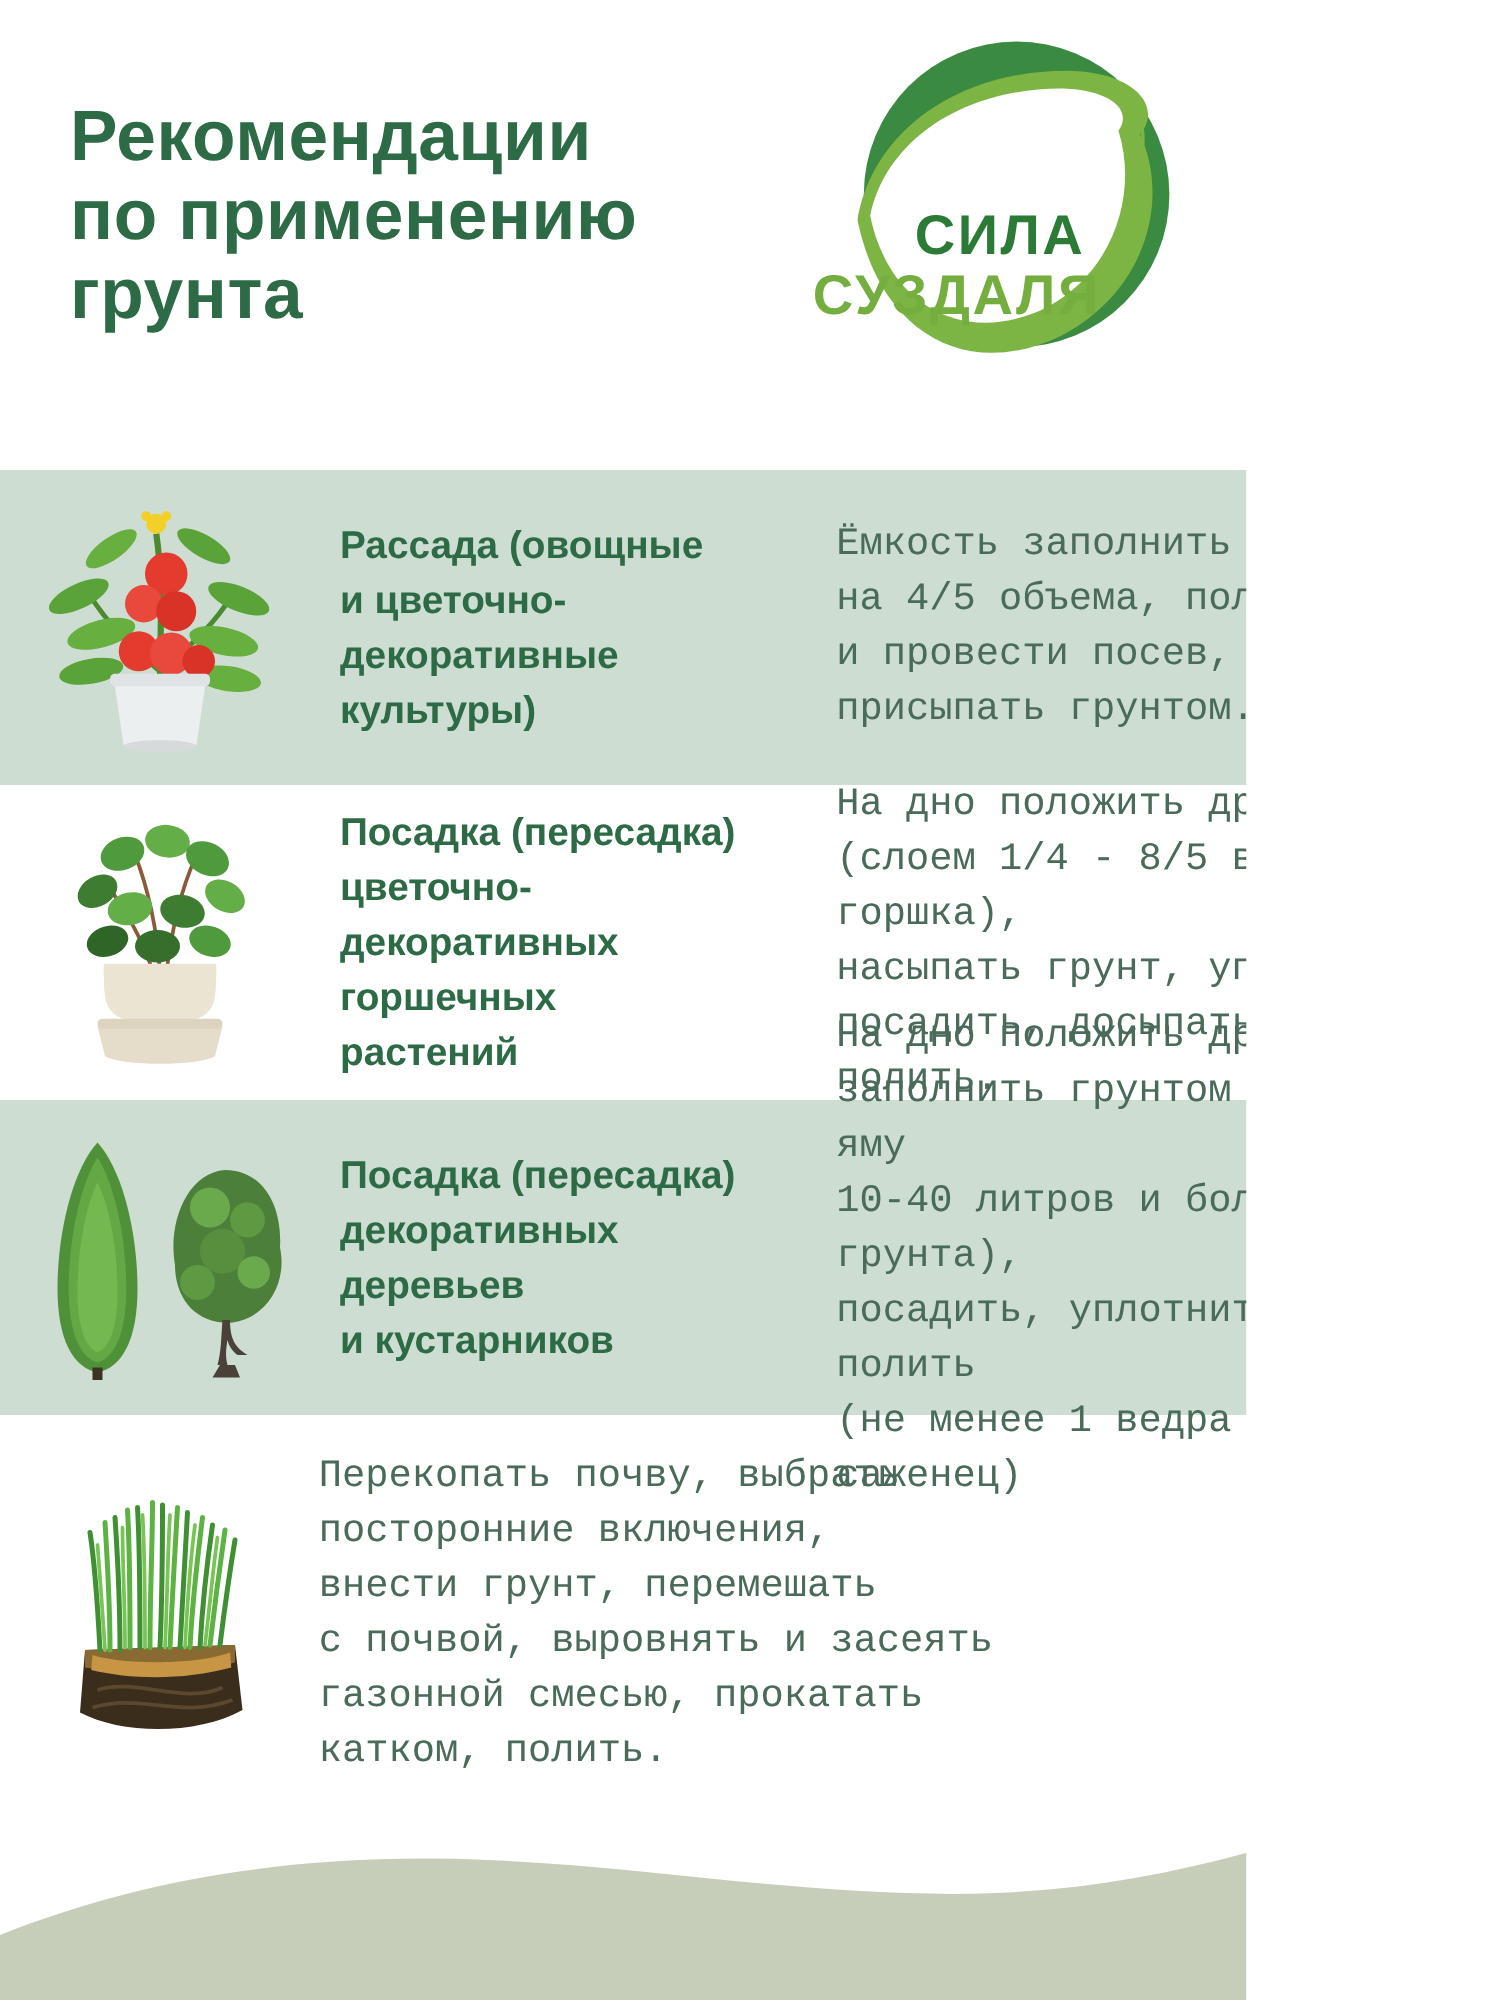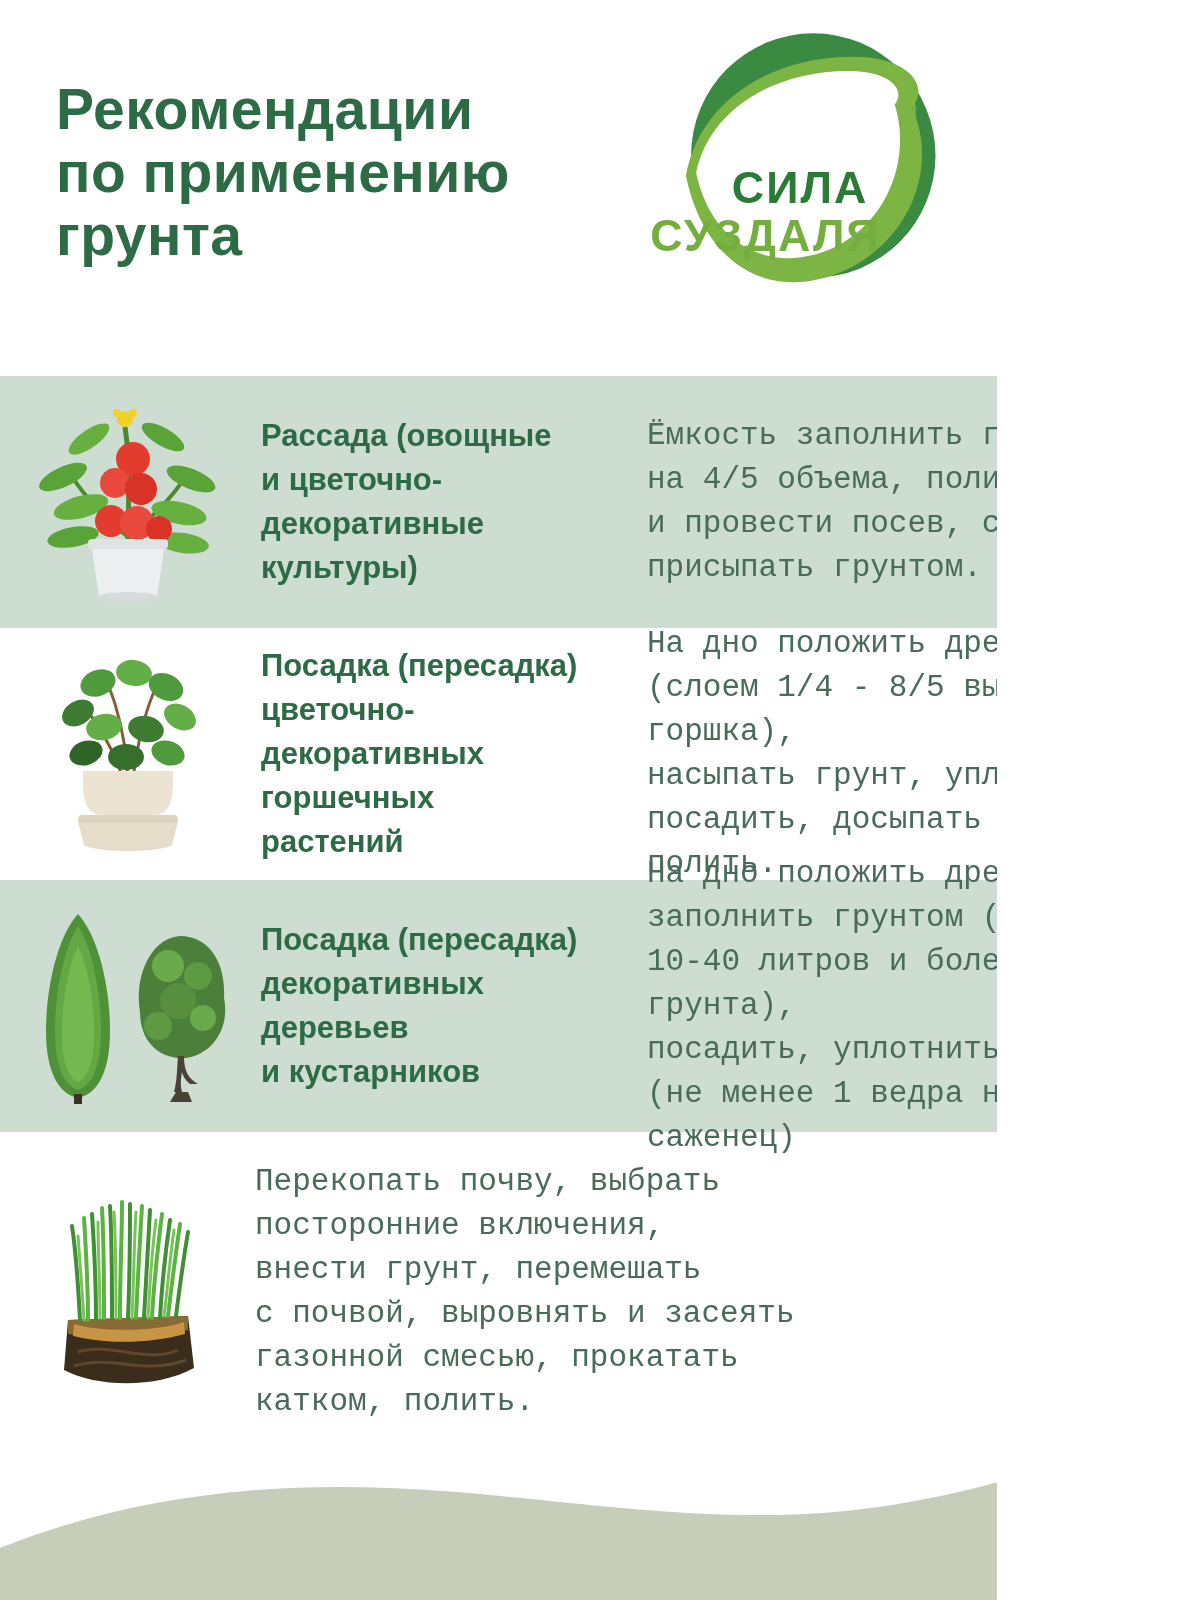--- a/index.html
+++ b/index.html
@@ -44,21 +44,21 @@
   .row--white{background:#ffffff;}
   .row--last{height:320px;}
   .row-image{
     flex:0 0 255px;
     display:flex;
     justify-content:center;
     align-items:center;
   }
   .row-heading{
     flex:0 0 392px;
-    margin:0;
+    margin:11px;
     padding-left:6px;
     box-sizing:border-box;
     font-size:31px;
     line-height:44px;
     font-weight:700;
     color:#2d6a46;
     white-space:pre-line;
   }
   .row-desc{
     flex:1 1 auto;

